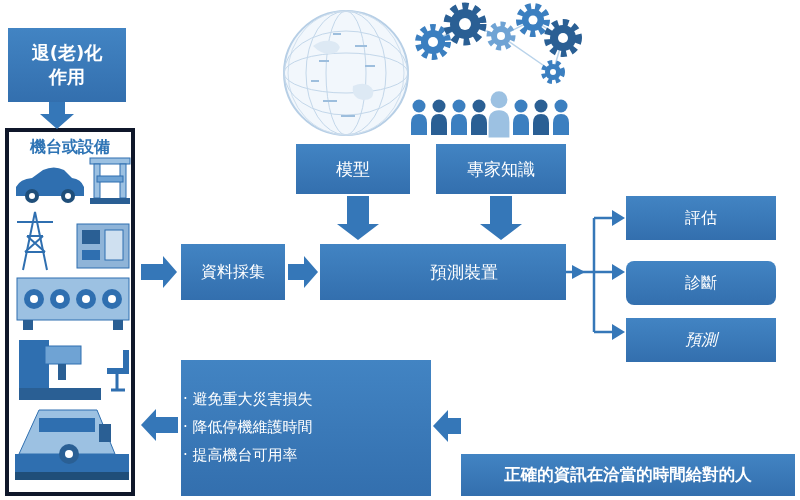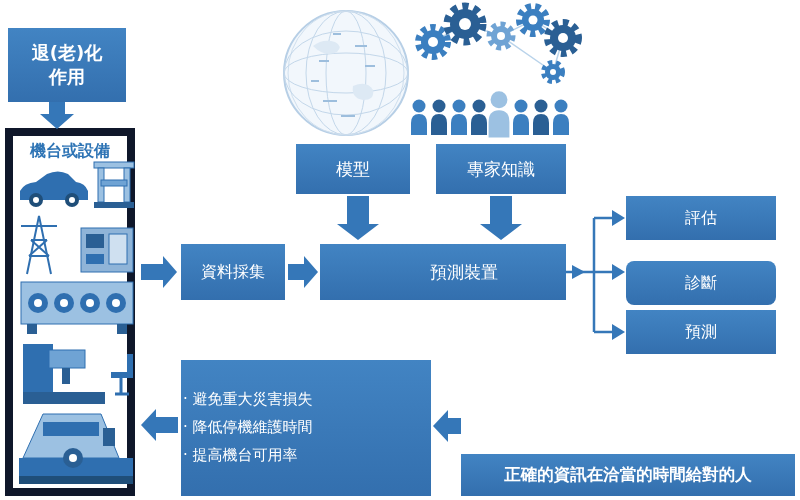--- a/index.html
+++ b/index.html
@@ -9,28 +9,28 @@
   .bluebox {
     position:absolute;
     background:linear-gradient(180deg,#4284c3 0%, #336fae 100%);
     color:#ffffff;
     display:flex; align-items:center; justify-content:center;
     text-align:right;
   }
   .degradation { left:8px; top:28px; width:118px; height:74px;
     flex-direction:column; font-size:18px; font-weight:bold; line-height:1.35; }
   .equipment { position:absolute; left:5px; top:128px; width:130px; height:368px;
-    background:#fff; border:8px solid #0f172a; padding-top:5px; }
+    background:#fff; border:4px solid #0f172a; padding-top:5px; }
   .equipment-title { color:#2e74b5; font-weight:bold; font-size:16px; text-align:center; }
   .databox   { left:181px; top:244px; width:104px; height:56px; font-size:16px; }
   .predbox   { left:320px; top:244px; width:246px; height:56px; font-size:17px;padding-left:42px; }
   .modelbox  { left:296px; top:144px; width:114px; height:50px; font-size:17px; }
   .expertbox { left:436px; top:144px; width:130px; height:50px; font-size:17px; }
   .outbox    { left:626px; width:150px; height:44px; font-size:16px; }
-  .out1 { top:196px; } .out2 { top:261px;border-radius:8px; } .out3 { top:310px; }
+  .out1 { top:196px; } .out2 { top:261px;border-radius:8px; } .out3 { top:318px;font-style:italic; }
   .benefits  { left:181px; top:360px; width:250px; height:136px;
     flex-direction:column; align-items:flex-start; justify-content:center;
     padding:8px 2px; font-size:15px; line-height:1.85; text-align:left; }
   .tagline   { left:461px; top:454px; width:334px; height:42px;
     font-size:16.5px; font-weight:bold; }
 
   .art { position:absolute; }
   .globe-wrap { left:283px; top:6px; width:126px; height:134px; }
   .crowd-wrap { left:403px; top:2px; width:184px; height:140px; }
   .machines-wrap { position:absolute; left:2px; top:24px; width:124px; height:338px; }

